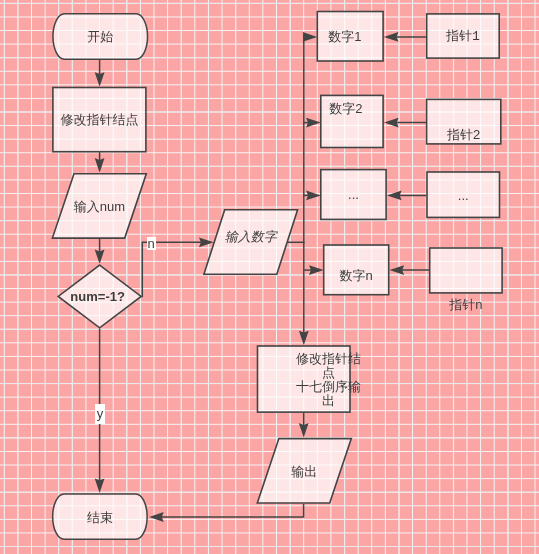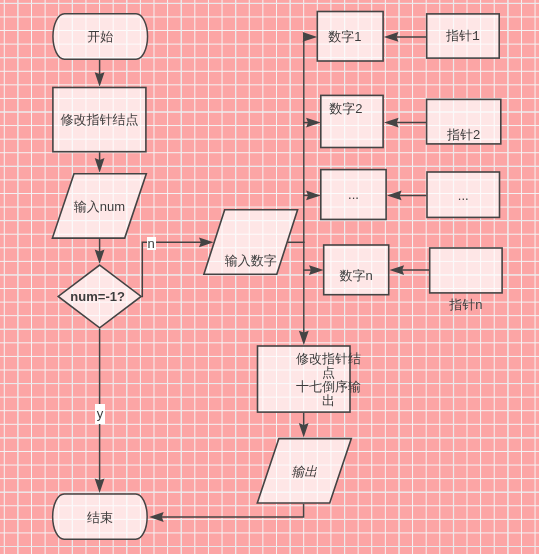--- a/index.html
+++ b/index.html
@@ -114,29 +114,29 @@
         <rect x="257.5" y="346" width="92.5" height="66.1" fill="rgba(255,255,255,0.72)" stroke="#444444" stroke-width="1.6"></rect>
         <path d="M 278.90000000000003 438.6 L 351.3 438.6 L 329.7 503 L 257.3 503 Z" fill="rgba(255,255,255,0.72)" stroke="#444444" stroke-width="1.6"></path>
         <rect x="52.65" y="493.95" width="94.5" height="45.4" rx="11.5" ry="22.7" fill="rgba(255,255,255,0.72)" stroke="#444444" stroke-width="1.5"></rect>
       </g>
   </svg>
   <div id="labels">
       <div class="lbl" style="left: 52.2px; top: 14.1px; width: 96.1px; height: 46.9px; display: flex; align-items: center; justify-content: center;">开始</div>
       <div class="lbl" style="left: 52.4px; top: 88px; width: 78px; height: 65.2px; display: flex; align-items: center; justify-content: center; padding: 0px 8px;">修改指针结点</div>
       <div class="lbl" style="left: 52.4px; top: 173.9px; width: 93.9px; height: 66px; display: flex; align-items: center; justify-content: center;">输入num</div>
       <div class="lbl" style="left: 55.4px; top: 265.3px; width: 84.5px; height: 64.3px; display: flex; align-items: center; justify-content: center; font-weight: bold;">num=-1?</div>
-      <div class="lbl" style="left: 203.9px; top: 228px; width: 93.7px; height: 66px; display: flex; align-items: center; justify-content: center;">输入数字</div>
+      <div class="lbl" style="left: 203.9px; top: 204px; width: 93.7px; height: 66px; display: flex; align-items: center; justify-content: center; font-style: italic;">输入数字</div>
       <div class="lbl" style="left: 316.8px; top: 12px; width: 56px; height: 50.5px; display: flex; align-items: center; justify-content: center;">数字1</div>
       <div class="lbl" style="left: 426.2px; top: 14.4px; width: 73.5px; height: 45.2px; display: flex; align-items: center; justify-content: center; font-family: Liberation Mono, monospace;">指针1</div>
       <div class="lbl" style="left: 320.3px; top: 83px; width: 51px; height: 53.1px; display: flex; align-items: center; justify-content: center; text-align: center;">数字2</div>
       <div class="lbl" style="left: 426.1px; top: 99.9px; width: 75.2px; height: 45.5px; display: flex; align-items: center; justify-content: center; margin-top: 12px;">指针2</div>
       <div class="lbl" style="left: 320.3px; top: 170.1px; width: 66.3px; height: 50.8px; display: flex; align-items: center; justify-content: center;">...</div>
       <div class="lbl" style="left: 426.5px; top: 172.5px; width: 73.5px; height: 46.4px; display: flex; align-items: center; justify-content: center;">...</div>
       <div class="lbl" style="left: 323.2px; top: 245.5px; width: 66px; height: 62px; display: flex; align-items: center; justify-content: center;">数字n</div>
       <div class="lbl" style="left: 429.2px; top: 248.5px; width: 73.4px; height: 45.9px; display: flex; align-items: center; justify-content: center; margin-top: 34px;">指针n</div>
       <div class="lbl" style="left: 257px; top: 346.5px; width: 71px; height: 67.1px; display: flex; align-items: center; justify-content: center; margin-left: 36px;">修改指针结点
 十七倒序输出</div>
-      <div class="lbl" style="left: 257.3px; top: 438.8px; width: 94px; height: 66px; display: flex; align-items: center; justify-content: center; font-style: italic;">输出</div>
+      <div class="lbl" style="left: 257.3px; top: 438.8px; width: 94px; height: 66px; display: flex; align-items: center; justify-content: center;">输出</div>
       <div class="lbl" style="left: 51.9px; top: 494.2px; width: 96px; height: 46.9px; display: flex; align-items: center; justify-content: center;">结束</div>
       <div class="lbl elbl" style="left: 146.6px; top: 237.2px; width: 9px; height: 13px; background: rgb(255, 255, 255); display: flex; align-items: center; justify-content: center;">n</div>
       <div class="lbl elbl" style="left: 95px; top: 404px; width: 9.8px; height: 20px; background: rgb(255, 255, 255); display: flex; align-items: center; justify-content: center;">y</div>
     </div>
 </div>
 
 </body></html>

